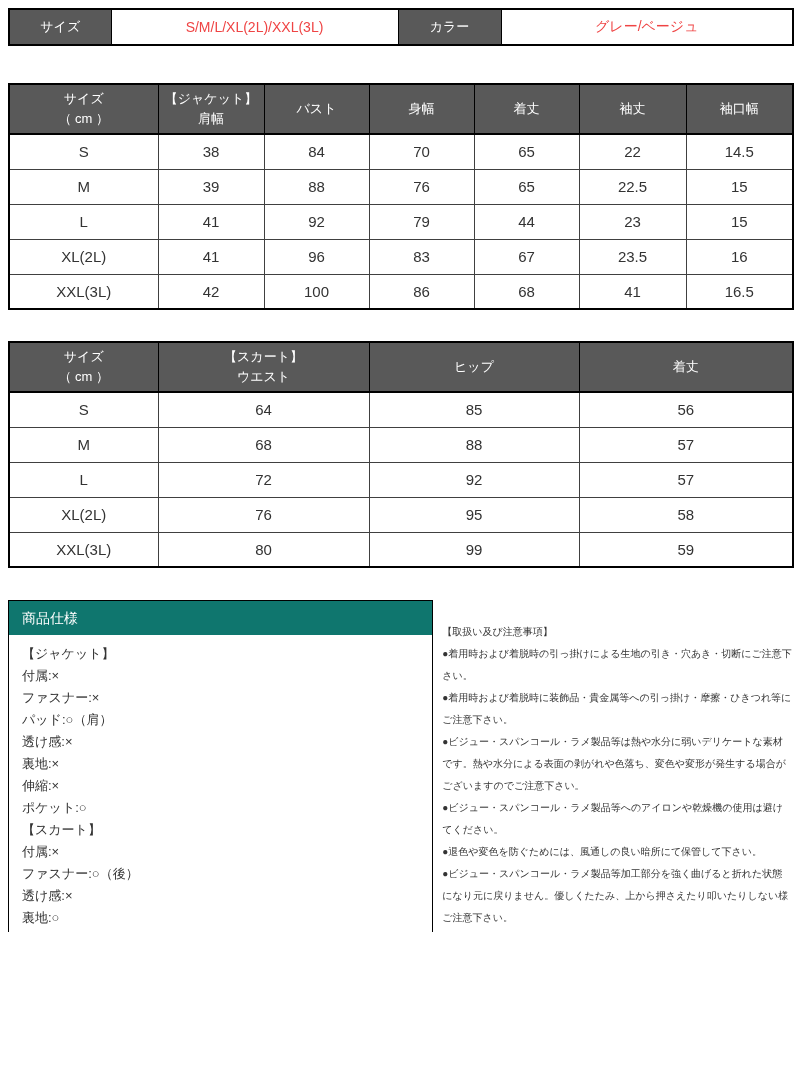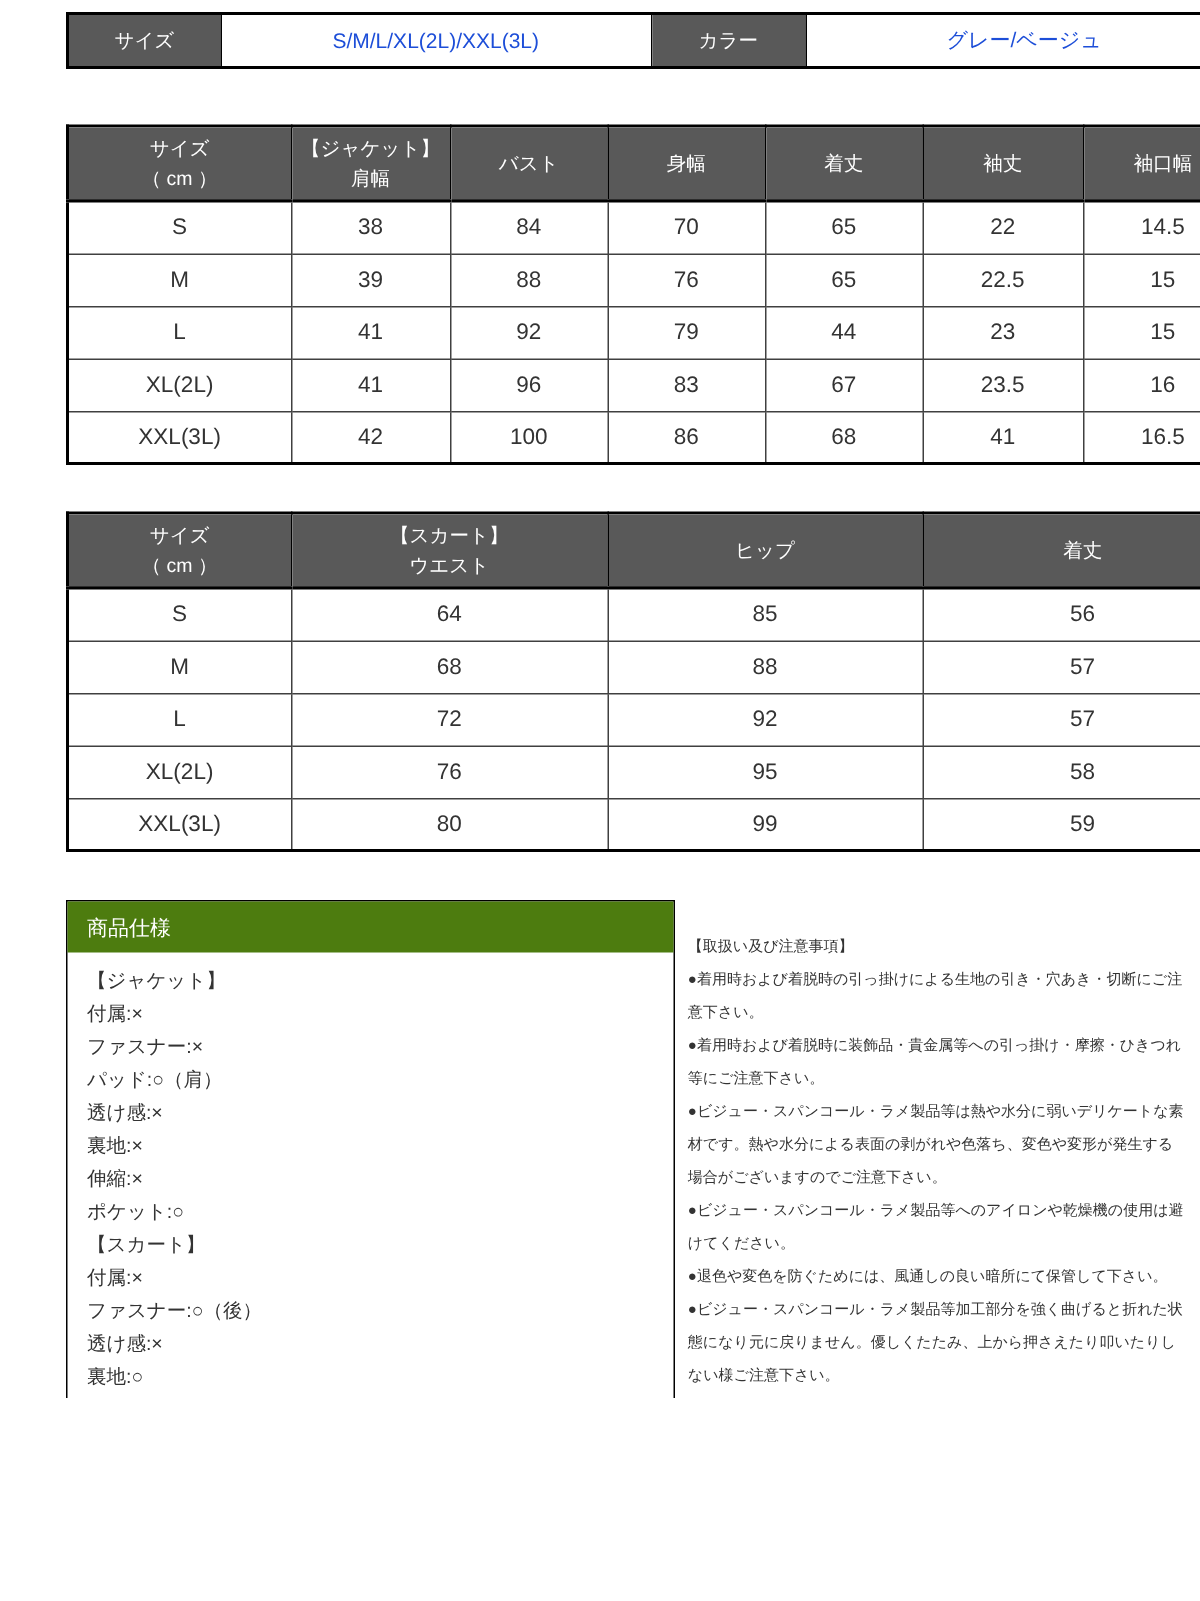--- a/index.html
+++ b/index.html
@@ -4,37 +4,36 @@
 <style>
   * { margin:0; padding:0; box-sizing:border-box; }
   html,body { background:#fff; }
   .page {
     position:relative;
     width:800px; height:932px;
     background:#ffffff;
     font-family:"Liberation Sans","DejaVu Sans",sans-serif;
     color:#333333;
     overflow:hidden;
-    padding-left:36px;
   }
   table.tbl {
     border-collapse:collapse;
     table-layout:fixed;
     margin-left:8px;
     width:784px;
     border:2px solid #000;
   }
   .tbl th, .tbl td {
     text-align:center;
     vertical-align:middle;
     overflow:hidden;
   }
   
   .tbl-info { margin-top:8px; font-size:14px; }
-  .tbl-info td { height:36px; border:1px solid #000; color:#1d4ed8; }
+  .tbl-info td { height:36px; border:1px solid #000; color:#ef4444; }
   .tbl-info td.dark { background:#595959; color:#fff; font-size:13px; }
   
   .tbl-meas { }
   .tbl-meas th {
     background:#595959; color:#fff;
     font-weight:normal; font-size:13px;
     white-space:pre-line; line-height:20px;
     border:1px solid #000; border-bottom:2px solid #000;
     height:50px;
   }
@@ -50,21 +49,21 @@
     display:flex;
     align-items:flex-start;
     margin:32px 8px 0 8px;
   }
   .spec-box {
     width:428px;
     border:1px solid #000;
     background:#fff;
   }
   .spec-header {
-    background:#4d7c0f; color:#fff;
+    background:#0f766e; color:#fff;
     height:34px; line-height:34px;
     padding-left:13px;
     font-size:14px;
   }
   .spec-body {
     padding:8px 12px 9px 13px;
     font-size:13px;
     line-height:22px;
     color:#333;
   }

